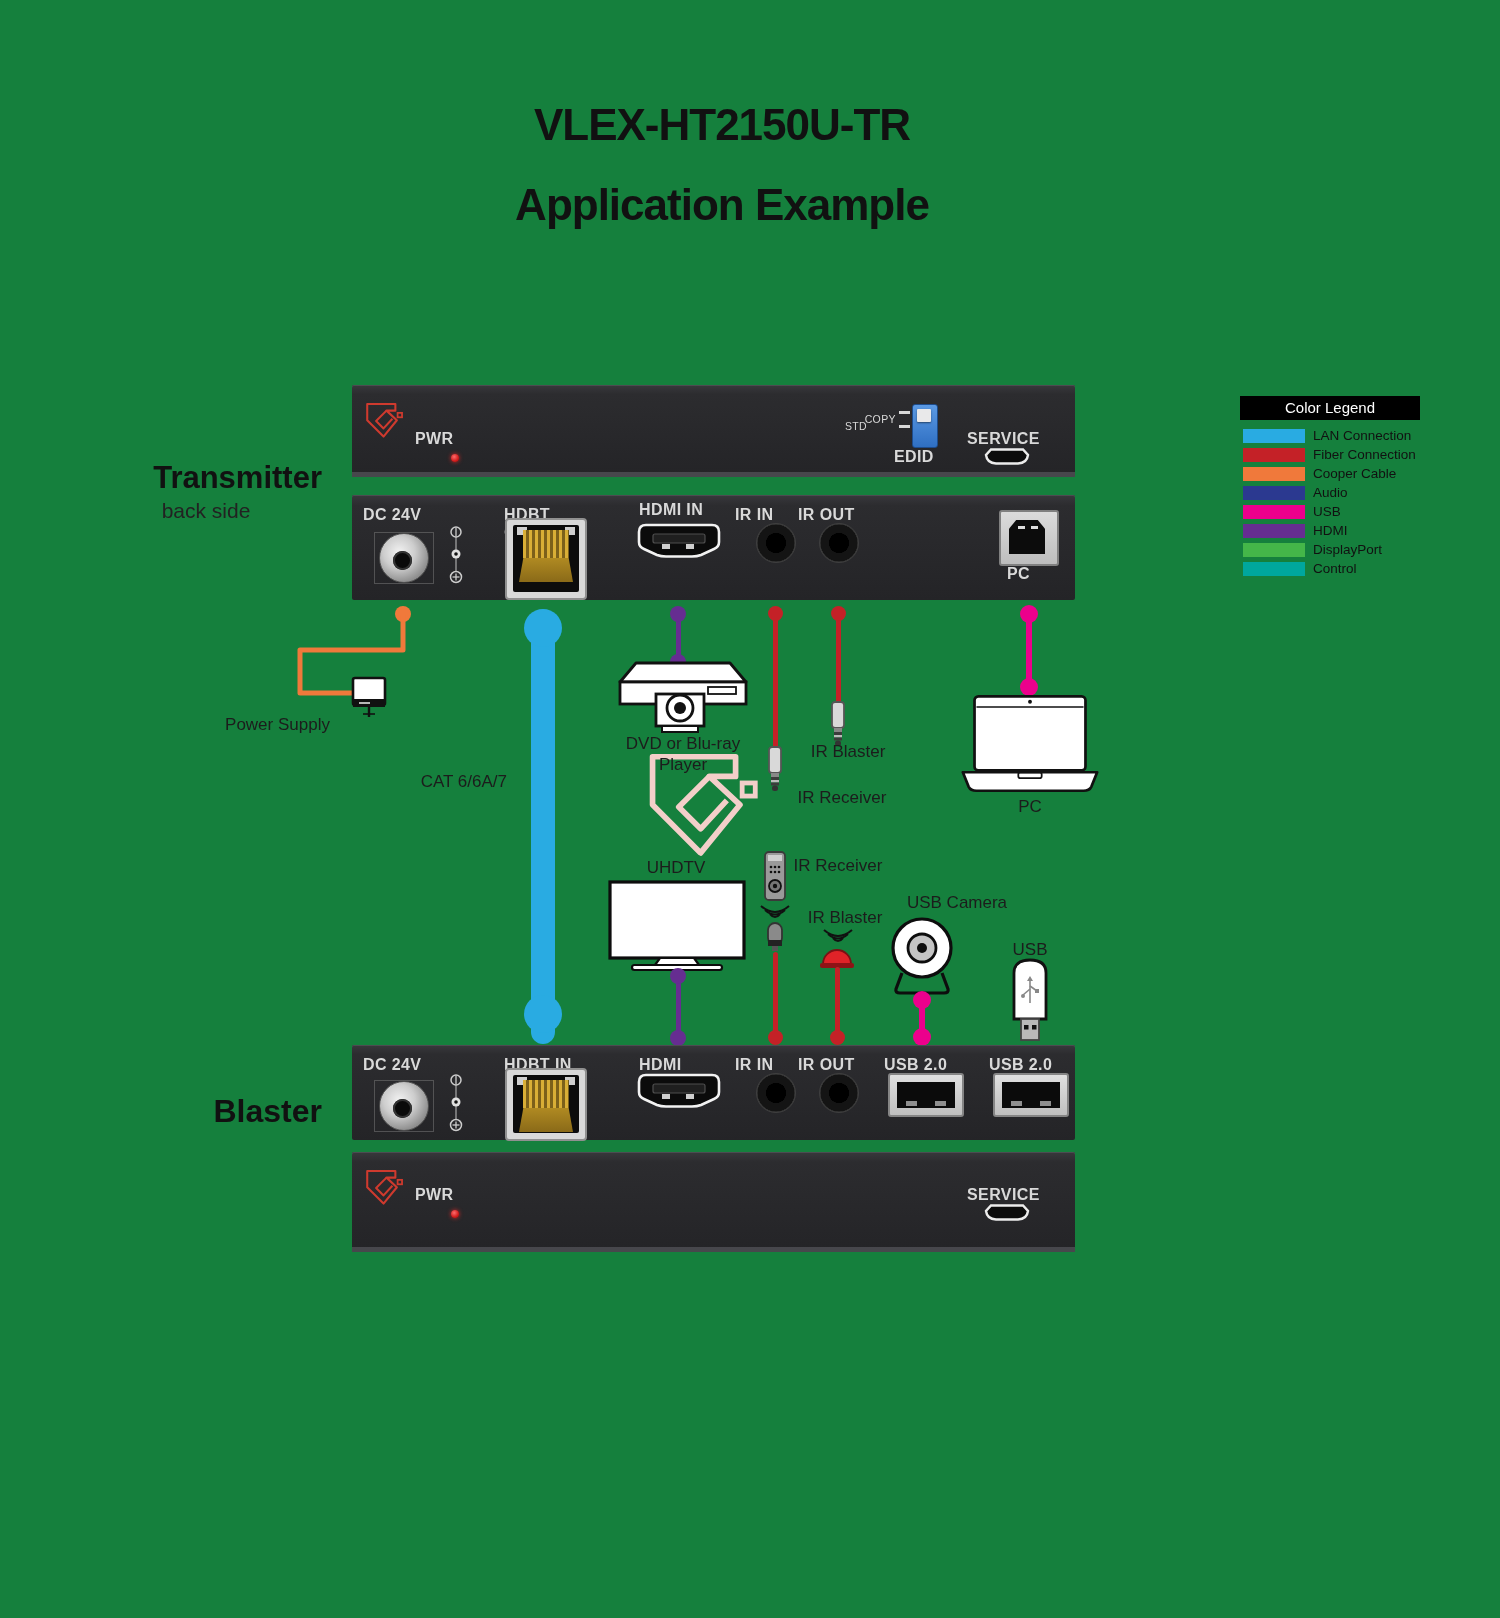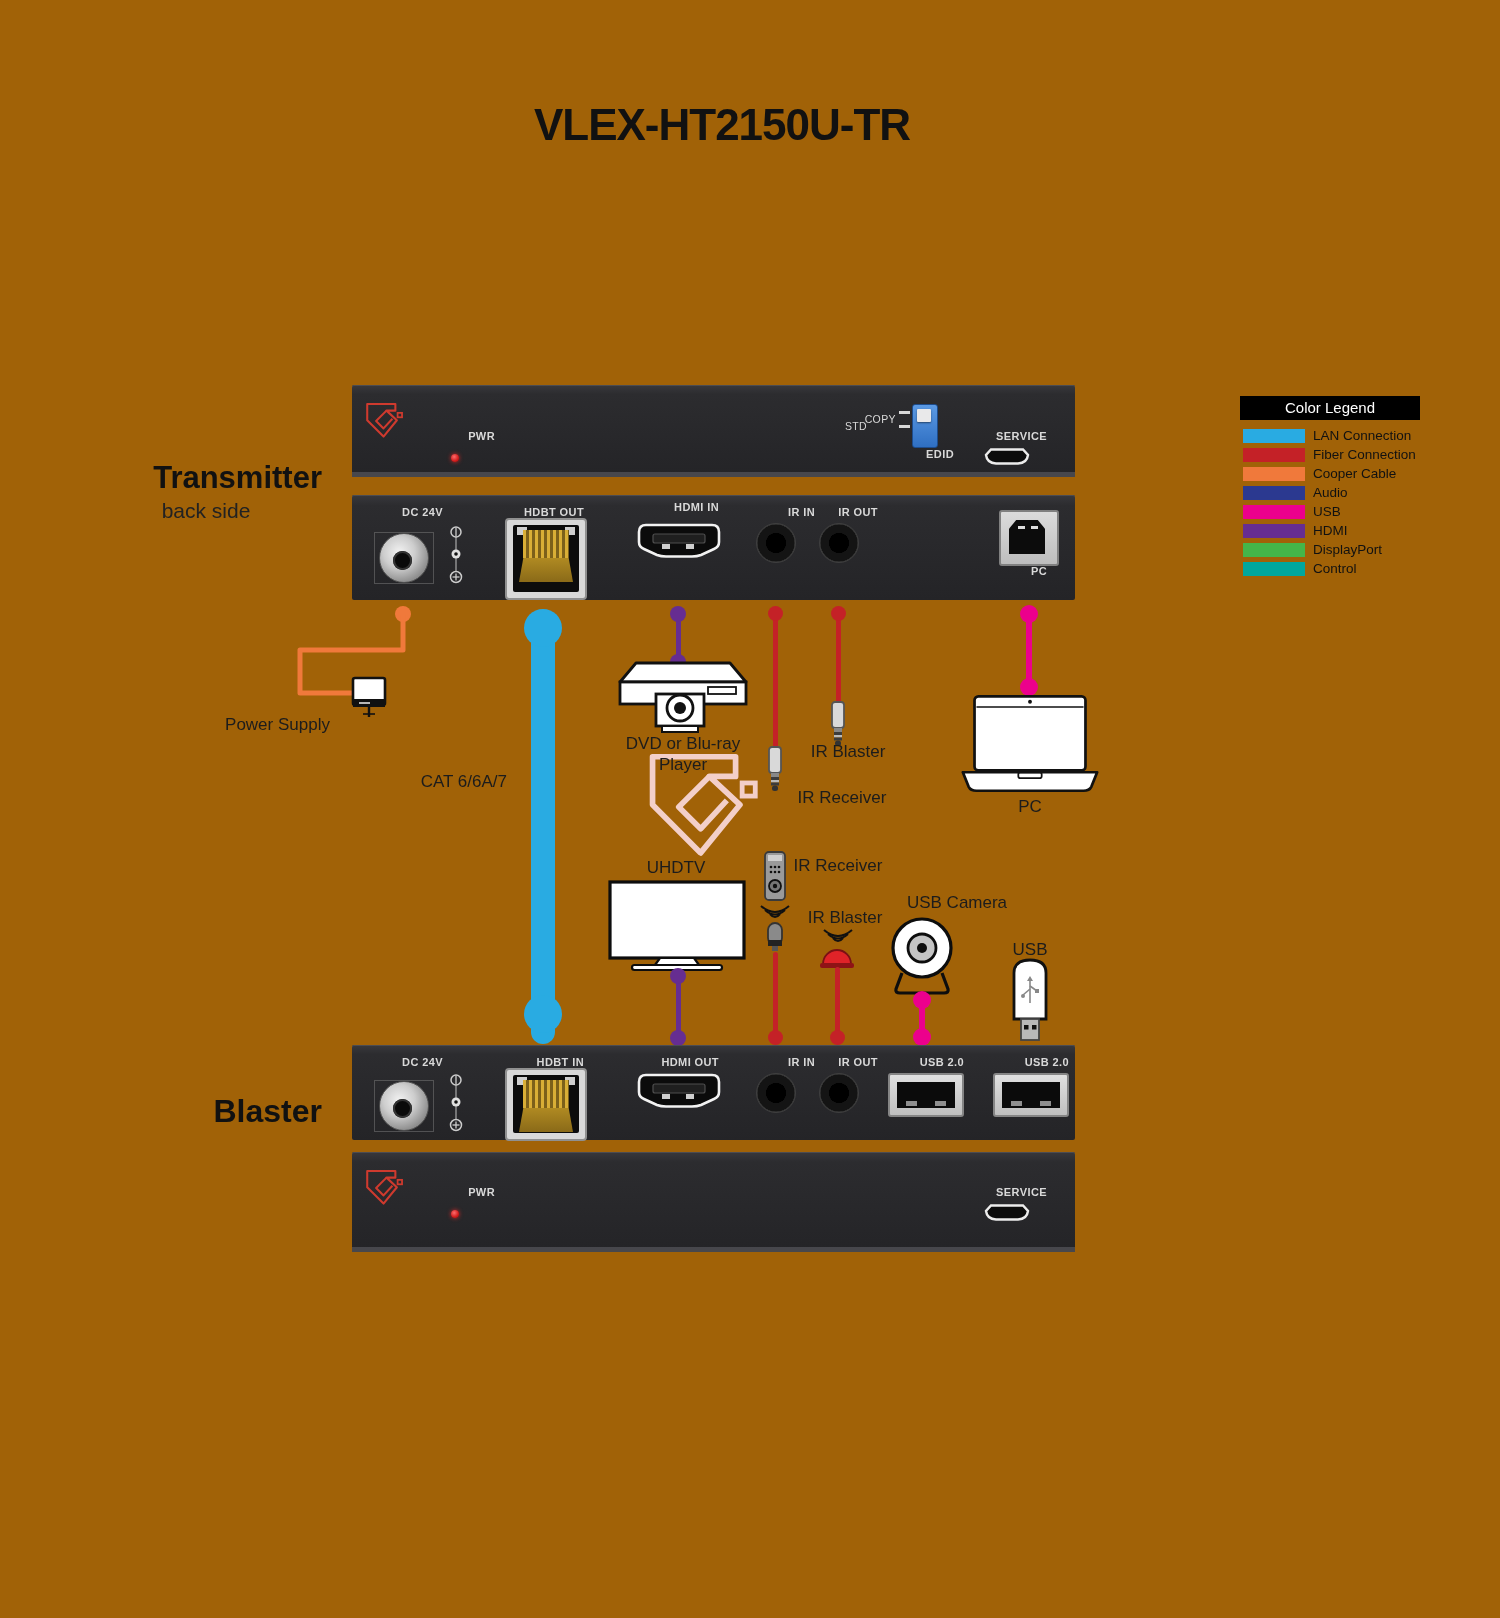--- a/index.html
+++ b/index.html
@@ -1,32 +1,32 @@
 <!DOCTYPE html>
 <html><head>
 <meta charset="utf-8">
 <style>
   html,body{margin:0;padding:0;background:#fff;}
-  #canvas{position:relative;width:1500px;height:1618px;background:#a16207;overflow:hidden;
+  #canvas{position:relative;width:1500px;height:1618px;background:#15803d;overflow:hidden;
           font-family:"Liberation Sans", sans-serif;}
   .abs{position:absolute;}
   .title{position:absolute;left:272px;width:900px;text-align:center;font-weight:bold;
          font-size:44px;color:#111;letter-spacing:-1px;}
   .side-big{position:absolute;left:90px;width:232px;text-align:right;font-weight:bold;
             font-size:31px;color:#111;}
   .side-small{position:absolute;left:90px;width:232px;text-align:right;font-size:21px;color:#222;}
   .lbl{position:absolute;font-size:17px;color:#1c1c1c;text-align:center;}
   .lbl.right{text-align:right;}
   
   .panel{position:absolute;left:352px;width:723px;
          background:linear-gradient(180deg,#38383c 0%,#2c2c2f 10%,#242427 100%);
          border-radius:2px;box-shadow:inset 0 1px 0 #4c4c51;}
   .edge{position:absolute;left:0;right:0;bottom:0;height:5px;background:#47474c;}
-  .plabel{position:absolute;color:#d9d9d9;font-size:11px;font-weight:bold;
-          letter-spacing:.4px;text-align:right;}
+  .plabel{position:absolute;color:#d9d9d9;font-size:16px;font-weight:bold;
+          letter-spacing:.4px;text-align:left;}
   .led{position:absolute;width:8px;height:8px;border-radius:50%;
        background:radial-gradient(circle at 40% 35%,#ff6b6b,#d21c1c 60%,#8c0f0f);
        box-shadow:0 0 4px rgba(255,40,40,.8);}
   .dash{position:absolute;height:2.5px;background:#d8d8d8;}
   .edid-sw{position:absolute;background:linear-gradient(180deg,#5b9ae4,#2f6fc2);
            border:1px solid #1d4c8c;border-radius:3px;}
   .edid-knob{position:absolute;left:4px;top:4px;width:14px;height:13px;background:#e9e9ea;
              border-radius:1px;box-shadow:0 1px 2px rgba(0,0,0,.5);}
   .bracket{position:absolute;border:1px solid #777;opacity:.55;}
   .barrel{position:absolute;width:48px;height:48px;border-radius:50%;border:1px solid #505050;
@@ -67,20 +67,21 @@
 
 <div id="canvas">
 
   <svg class="abs" style="left:640px;top:748px;width:130px;height:118px;" viewBox="0 0 58 54">
     <path d="M5 4 H43 V13 H31 L45 26 L27 48 L5 26 Z" fill="none" stroke="#f3cfc9" stroke-width="2.6" stroke-linejoin="round"></path>
     <path d="M31 13 L17 27 L27 37 L39 24" fill="none" stroke="#f3cfc9" stroke-width="2.6" stroke-linejoin="round"></path>
     <rect x="46" y="16" width="6" height="6" fill="none" stroke="#f3cfc9" stroke-width="2.2"></rect>
   </svg>
 
   <div class="title" style="top:100px;">VLEX-HT2150U-TR</div>
+  <div class="title" style="top:180px;">Application Example</div>
 
   <div class="side-big" style="top:460px;">Transmitter</div>
   <div class="side-small" style="top:499px;text-align:center;">back side</div>
   <div class="side-big" style="top:1093px;font-size:32px;">Blaster</div>
 
   <div class="legend">
     <div class="legend-title">Color Legend</div>
     <div class="legend-row" style="top:32px;">
         <span class="sw" style="background: rgb(41, 171, 226);"></span>
         <span class="lg-label">LAN Connection</span>

